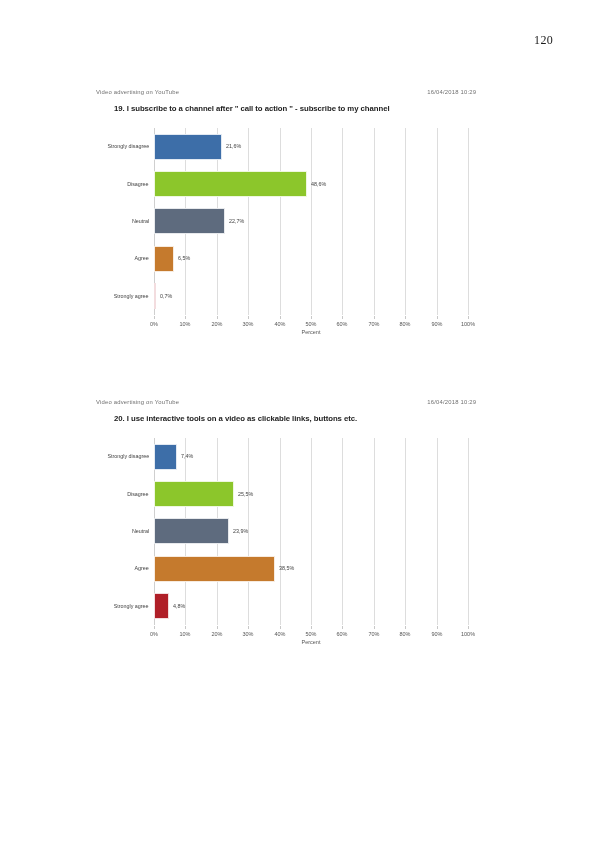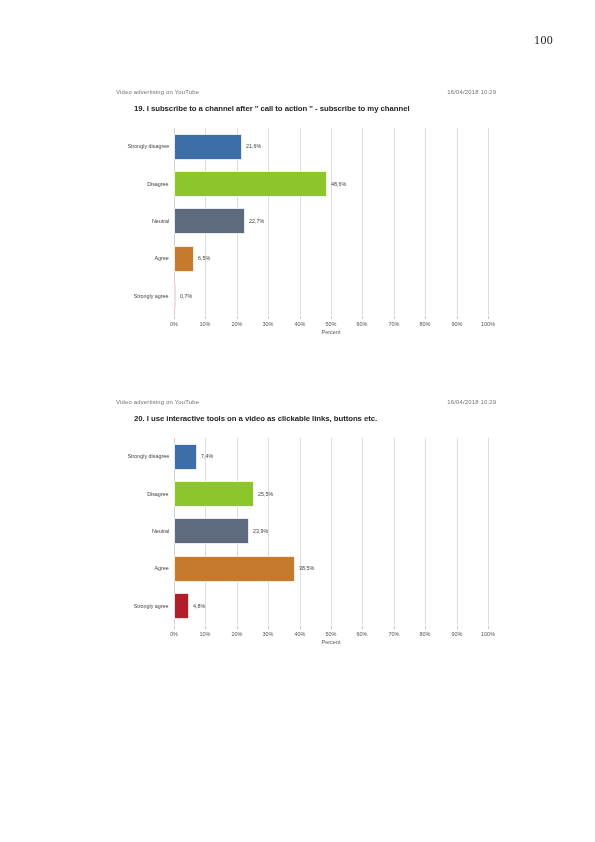--- a/index.html
+++ b/index.html
@@ -23,21 +23,21 @@
     right: 42px;
     font-family: "Liberation Serif", serif;
     font-size: 12px;
     color: #1a1a1a;
     letter-spacing: .3px;
   }
 
   
   .block {
     position: absolute;
-    left: 116px;
+    left: 96px;
     width: 380px;
   }
   .block-1 { top: 90px; }
   .block-2 { top: 400px; }
 
   .doc-header {
     display: flex;
     justify-content: space-between;
     align-items: baseline;
     font-size: 4.6px;
@@ -138,21 +138,21 @@
     color: #3f3f3f;
     margin-left: 4px;
     white-space: nowrap;
     transform: scale(1.22);
     transform-origin: left center;
   }
 </style>
 </head>
 <body>
 
-<div class="page-number">100</div>
+<div class="page-number">120</div>
 
 <div class="block block-1">
   <div class="doc-header">
     <span class="hdr-left">Video advertising on YouTube</span>
     <span class="hdr-right">16/04/2018 10:29</span>
   </div>
   <div class="q-title">19. I subscribe to a channel after " call to action " - subscribe to my channel</div>
   <div class="chart">
     <div class="plot">
         <div class="gridline axis0" style="left: 0%;"></div>

